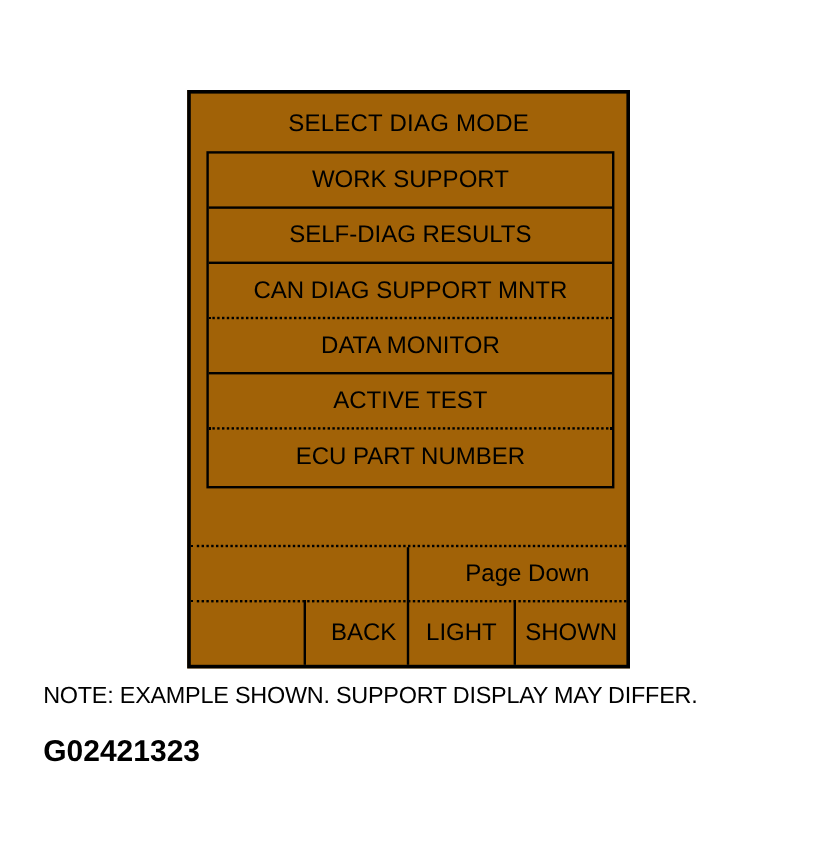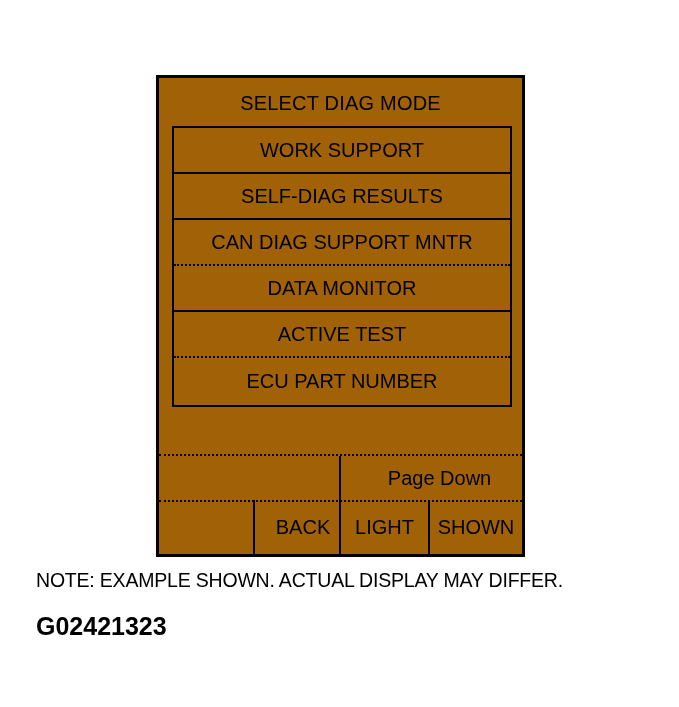--- a/index.html
+++ b/index.html
@@ -47,14 +47,14 @@
     </div>
     <div class="row2">
       <div class="cell" style="left:0; width:94px;"></div>
       <div class="cell vline" style="left:94px; width:98px;">BACK</div>
       <div class="cell vline" style="left:180px; width:89px;">LIGHT</div>
       <div class="cell vline" style="left:269px; right:0;">SHOWN</div>
     </div>
   </div>
 </div>
 
-<div class="note">NOTE: EXAMPLE SHOWN. ACTUAL DISPLAY MAY DIFFER.</div>
+<div class="note">NOTE: EXAMPLE SHOWN. SUPPORT DISPLAY MAY DIFFER.</div>
 <div class="code">G02421323</div>
 
 </body></html>

